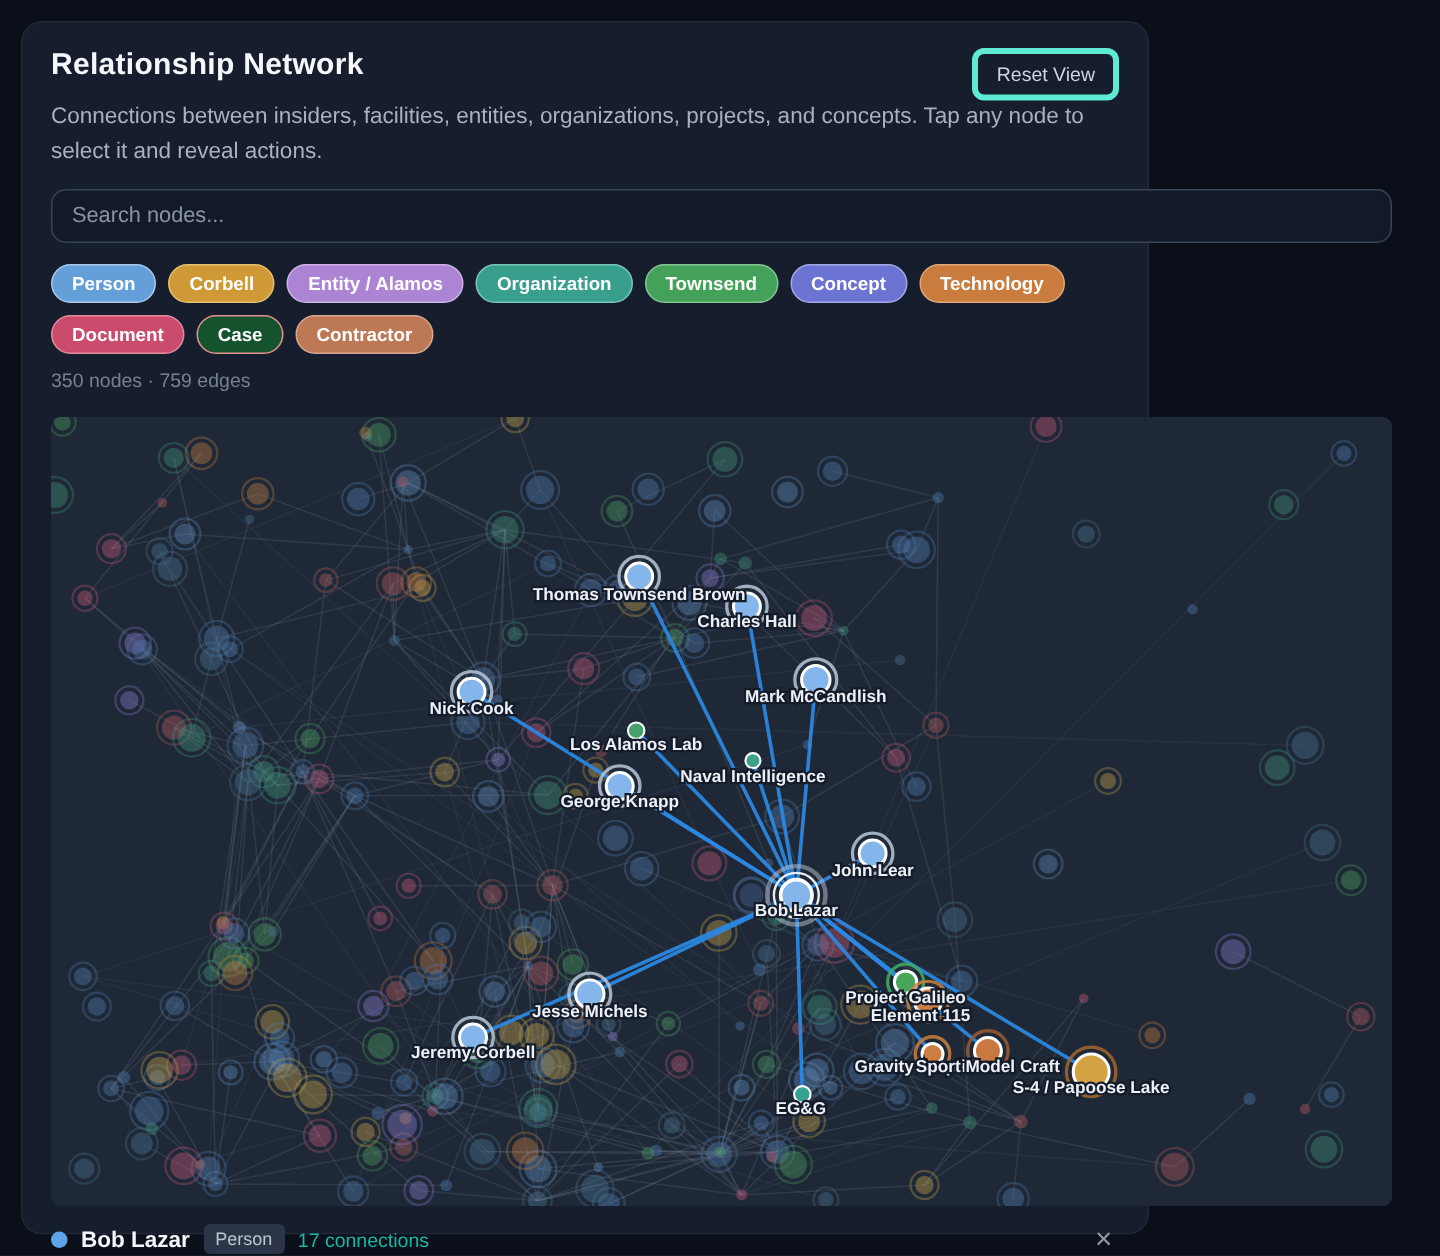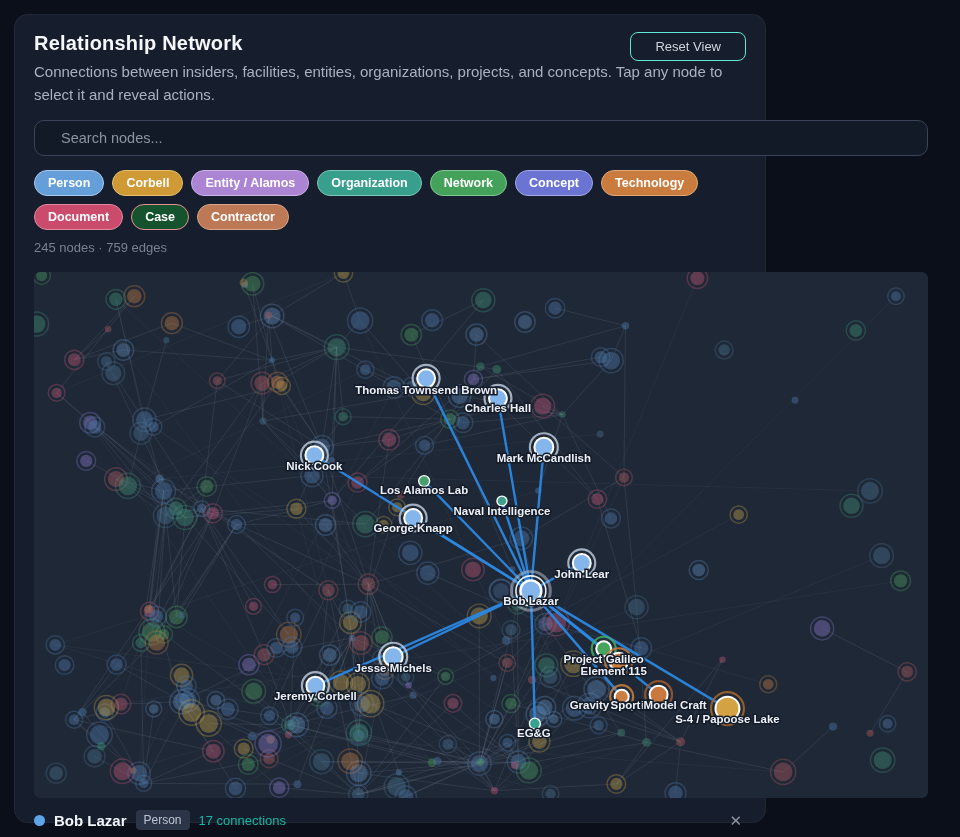--- a/index.html
+++ b/index.html
@@ -15,31 +15,31 @@
     width:752px; height:809px;
     background:#161d2c;
     border:1px solid rgba(255,255,255,0.05);
     border-radius:14px;
     padding:15px 19px 14px 19px;
     position:relative;
   }
   .header-row { display:flex; align-items:flex-start; justify-content:space-between; margin-top:2px; }
   .title { font-size:20px; font-weight:800; letter-spacing:.2px; color:#f5f7fa; }
   .reset-btn {
-    background:transparent; border:1px solid #5eead4; border-radius:8px;
-    color:#cfd5de; font-size:13px; padding:6px 24px; cursor:pointer;
+    background:transparent; border:4px solid #5eead4; border-radius:8px;
+    color:#cfd5de; font-size:13px; padding:6px 12px; cursor:pointer;
     font-family:inherit;
   }
   .desc {
     margin-top:0; font-size:15px; line-height:1.5; color:#a9b1bf; max-width:810px;
   }
   .search-input {
     margin-top:14px; width:894px; height:36px;
     background:#131a27; border:1.5px solid #3a4459; border-radius:10px;
-    color:#e8ecf2; font-size:14.5px; padding:0 26px; outline:none;
+    color:#e8ecf2; font-size:14.5px; padding:0 13px; outline:none;
     font-family:inherit;
   }
   .search-input::placeholder { color:#8a93a3; }
   .pills { margin-top:14px; display:flex; gap:8px; flex-wrap:wrap; }
   .pill {
     display:inline-flex; align-items:center; height:26px; padding:0 13px;
     border-radius:999px; font-size:12.5px; font-weight:700; color:#ffffff;
     border:1.5px solid rgba(255,255,255,.45); cursor:pointer; white-space:nowrap;
   }
   .stats { margin-top:10px; font-size:13px; color:#78818f; }
@@ -73,29 +73,29 @@
 
   <div class="desc">Connections between insiders, facilities, entities, organizations, projects, and concepts. Tap any node to select it and reveal actions.</div>
 
   <input class="search-input" type="text" placeholder="Search nodes..." style="">
 
   <div class="pills">
       <span class="pill" style="background: rgb(101, 159, 217); border-color: rgb(169, 201, 236);">Person</span>
       <span class="pill" style="background: rgb(207, 154, 53); border-color: rgb(230, 192, 110);">Corbell</span>
       <span class="pill" style="background: rgb(171, 132, 212); border-color: rgb(206, 179, 232);">Entity / Alamos</span>
       <span class="pill" style="background: rgb(55, 159, 140); border-color: rgb(124, 199, 185);">Organization</span>
-      <span class="pill" style="background: rgb(67, 161, 90); border-color: rgb(131, 198, 148);">Network</span>
+      <span class="pill" style="background: rgb(67, 161, 90); border-color: rgb(131, 198, 148);">Townsend</span>
       <span class="pill" style="background: rgb(107, 116, 211); border-color: rgb(163, 169, 230);">Concept</span>
       <span class="pill" style="background: rgb(202, 124, 62); border-color: rgb(224, 168, 118);">Technology</span>
       <span class="pill" style="background: rgb(203, 75, 108); border-color: rgb(225, 139, 160);">Document</span>
       <span class="pill" style="background: #14532d; border-color: rgb(227, 145, 145); text-align: right;">Case</span>
       <span class="pill" style="background: rgb(189, 120, 85); border-color: rgb(217, 167, 141);">Contractor</span>
     </div>
 
-  <div class="stats">245 nodes · 759 edges</div>
+  <div class="stats">350 nodes · 759 edges</div>
 
   <div class="canvas">
     <svg id="net" viewBox="0 0 896 526">
         <g stroke="#9aa8bd" stroke-opacity="0.14" stroke-width="1">
           <line x1="142.23831495642662" y1="236.41806733980775" x2="179.1651307940483" y2="241.19205580977723"></line>
           <line x1="142.23831495642662" y1="236.41806733980775" x2="151.37905570864677" y2="245.51774361915886"></line>
           <line x1="142.23831495642662" y1="236.41806733980775" x2="72.52292886376381" y2="89.04655181337148"></line>
           <line x1="142.23831495642662" y1="236.41806733980775" x2="52.370465993881226" y2="188.69391071097925"></line>
           <line x1="591.2806850671768" y1="205.36798000195995" x2="592.7764421403408" y2="53.34588352590799"></line>
           <line x1="591.2806850671768" y1="205.36798000195995" x2="603.8838417232037" y2="335.30223361589015"></line>

